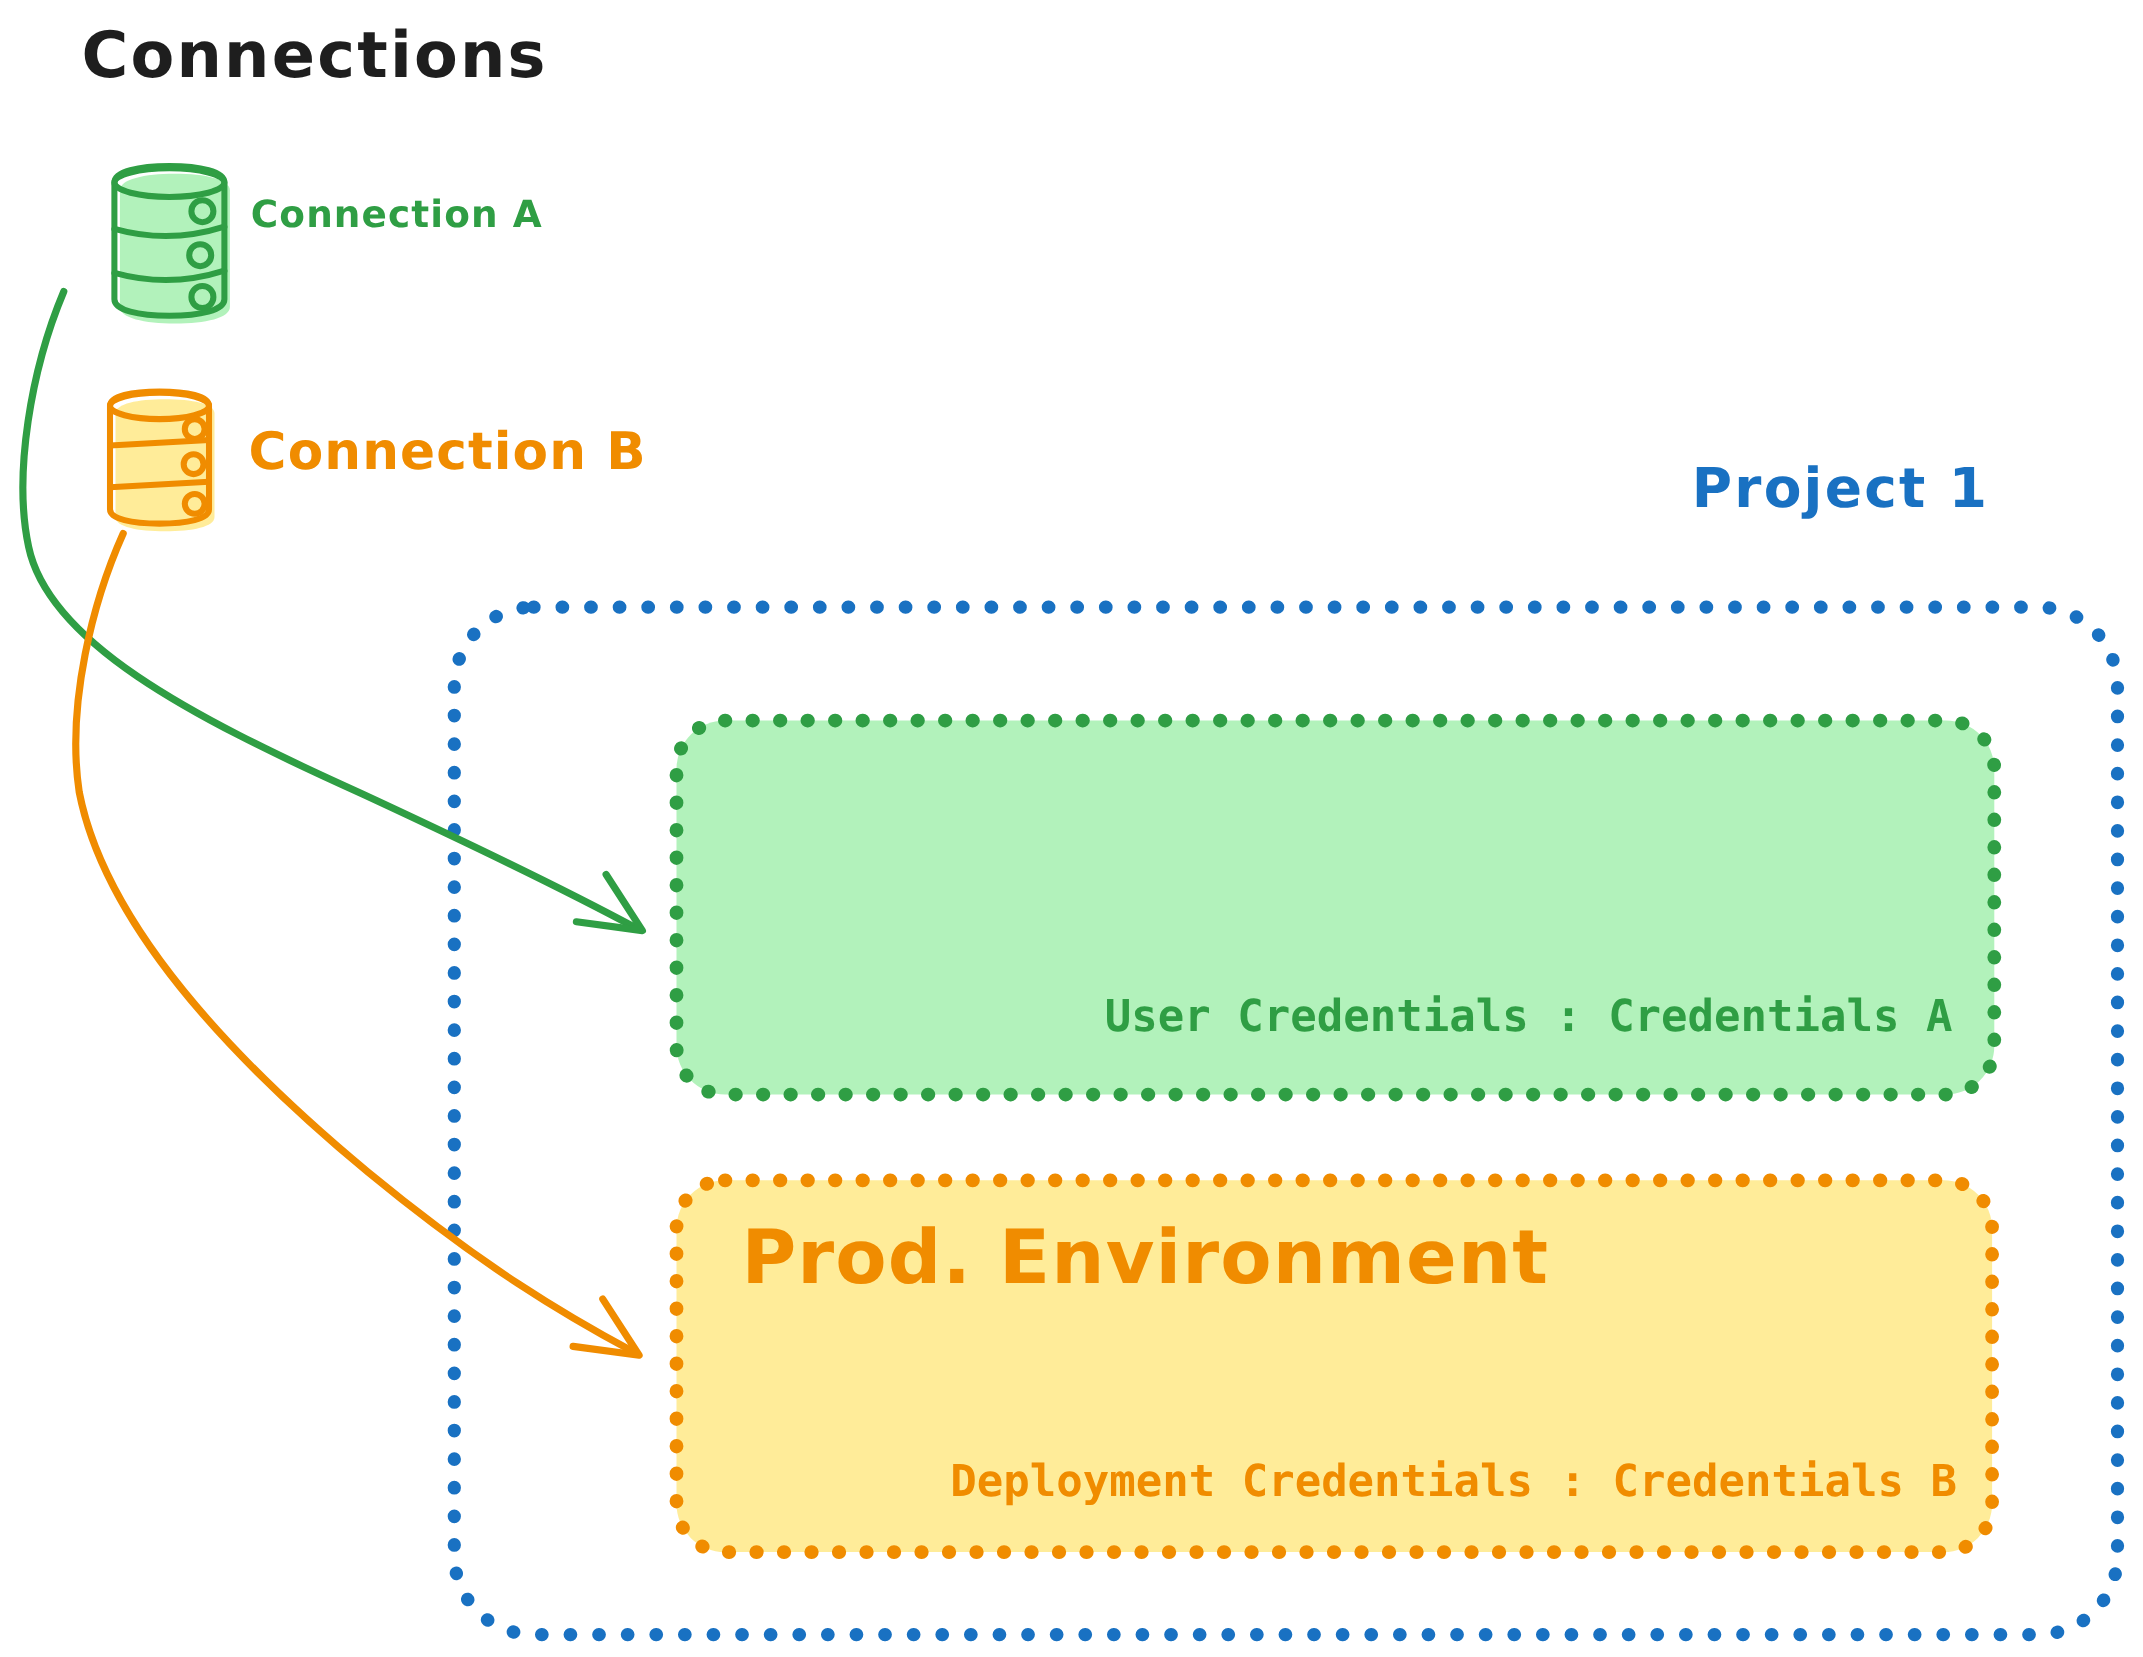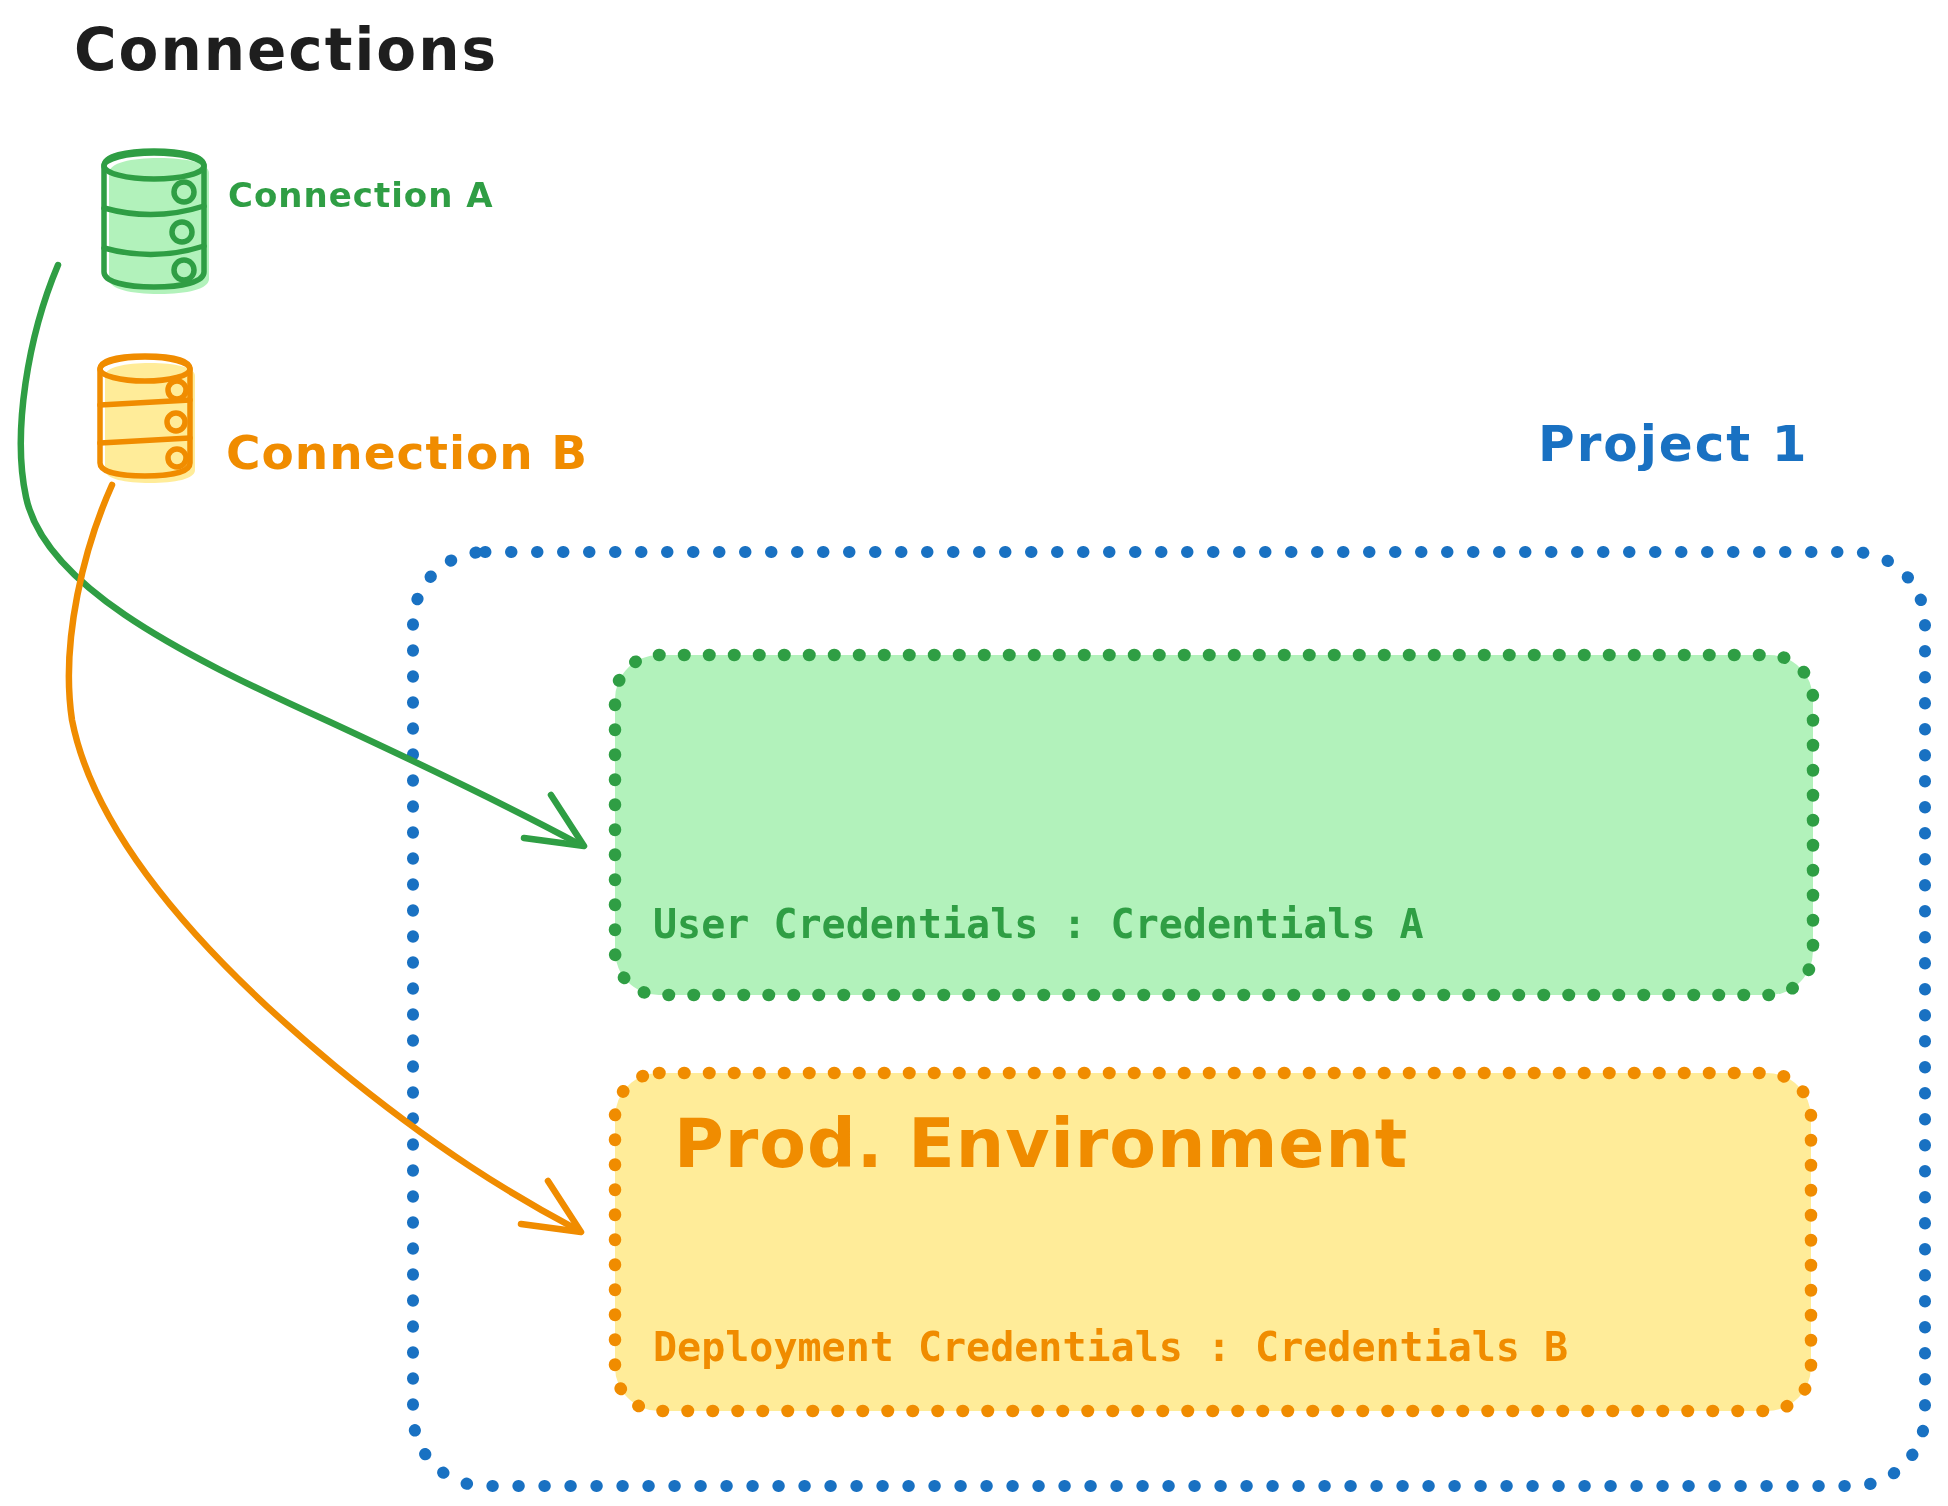--- a/index.html
+++ b/index.html
@@ -9,25 +9,25 @@
     background:#ffffff;
     overflow:hidden;
     font-family:"DejaVu Sans", sans-serif;
     border-radius:21px;
   }
   .layer{position:absolute;left:0;top:0;}
   .t{position:absolute;white-space:nowrap;line-height:1.05;}
 
   .title{left:74px;top:20px;font-size:58px;font-weight:700;letter-spacing:2px;color:var(--ink);}
   .conn-a{left:228px;top:178px;font-size:34px;font-weight:600;letter-spacing:1px;color:var(--green);}
-  .conn-b{left:226px;top:386px;font-size:47px;font-weight:600;letter-spacing:1px;color:var(--orange);margin-top:42px;}
+  .conn-b{left:226px;top:386px;font-size:47px;font-weight:600;letter-spacing:1px;color:var(--orange);}
   .project-label{left:1538px;top:418px;font-size:50px;font-weight:700;letter-spacing:2px;color:var(--blue);}
   .dev-title{left:666px;top:692px;font-size:51px;font-weight:600;letter-spacing:1px;color:var(--green);}
   .prod-title{left:674px;top:1108px;font-size:68px;font-weight:700;letter-spacing:1px;color:var(--orange);}
-  .cred{font-family:"DejaVu Sans Mono", monospace;font-size:40px;font-weight:600;}
+  .cred{font-family:"DejaVu Sans Mono", monospace;font-size:40px;font-weight:600;text-align:right;}
   .dev-cred{left:653px;width:1122px;top:903px;color:var(--green);}
   .prod-cred{left:653px;width:1126px;top:1326px;color:var(--orange);}
 
   
   .project-border{stroke:var(--blue);stroke-width:12;fill:none;
     stroke-dasharray:0.5 25.5;stroke-linecap:round;}
   .dev-box{stroke:var(--green);fill:var(--green-fill);stroke-width:12.5;
     stroke-dasharray:0.5 24.5;stroke-linecap:round;}
   .prod-box{stroke:var(--orange);fill:var(--orange-fill);stroke-width:12.5;
     stroke-dasharray:0.5 24.5;stroke-linecap:round;}

